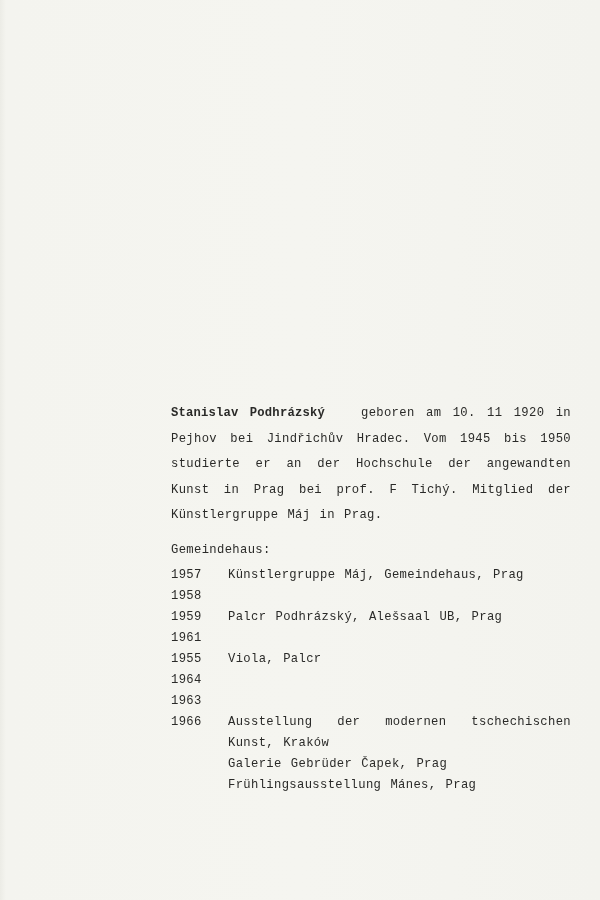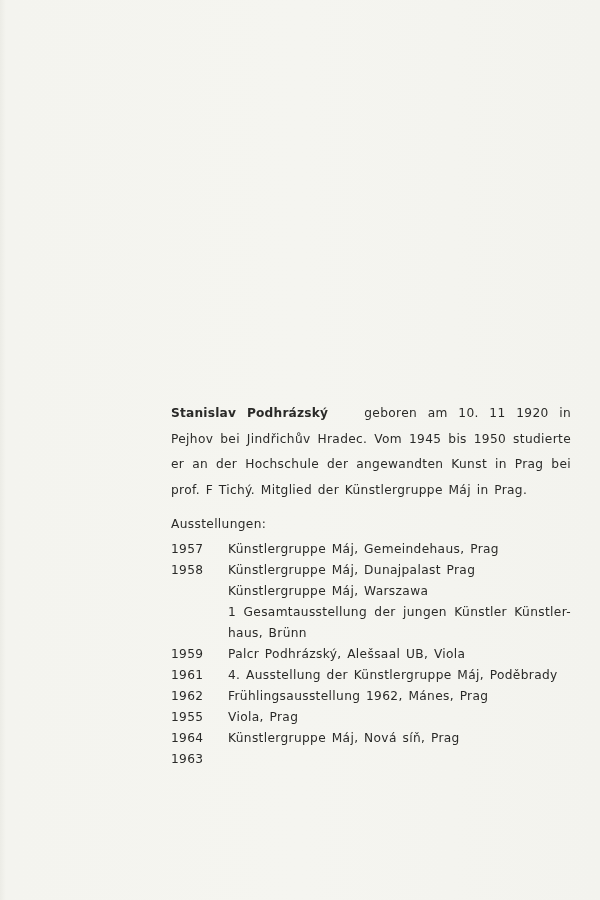--- a/index.html
+++ b/index.html
@@ -13,20 +13,21 @@
       position: relative;
       overflow: hidden;
       font-family: "DejaVu Sans", "Liberation Sans", sans-serif;
       color: #2a2a28;
     }
     .page {
       position: absolute;
       left: 0; top: 0;
       width: 600px; height: 900px;
       background: linear-gradient(90deg, #ecece6 0px, #f4f4ef 6px, #f5f5f0 50%, #f3f3ee 100%);
+      font-family: Liberation Mono, monospace;
     }
     .content {
       position: absolute;
       left: 171px;
       top: 401px;
       width: 400px;
       font-size: 12.2px;
       letter-spacing: 0.35px;
       word-spacing: 1.5px;
     }
@@ -72,76 +73,67 @@
     }
   </style>
 </head>
 <body>
 
 <div class="page">
   <div class="content">
 
     <p class="bio"><span class="name">Stanislav Podhrázský</span><span>geboren am 10. 11  1920 in Pejhov bei Jindřichův Hradec. Vom 1945 bis 1950 studierte er an der Hochschule der angewandten Kunst in Prag bei prof. F  Tichý. Mitglied der Künstlergruppe Máj in Prag.</span></p>
 
-    <div class="section-heading">Ausstellungen:</div>
+    <div class="section-heading">Gemeindehaus:</div>
 
     <ul class="exhibitions">
 
       <li class="year-group">
         <span class="year">1957</span>
         <ul class="entries">
           <li class="entry">Künstlergruppe Máj, Gemeindehaus, Prag</li>
         </ul>
       </li>
 
       <li class="year-group">
         <span class="year">1958</span>
-        <ul class="entries">
-          <li class="entry">Künstlergruppe Máj, Dunajpalast Prag</li>
-          <li class="entry">Künstlergruppe Máj, Warszawa</li>
-          <li class="entry">1  Gesamtausstellung der jungen Künstler  Künstler-haus, Brünn</li>
-        </ul>
       </li>
 
 
       <li class="year-group">
         <span class="year">1959</span>
         <ul class="entries">
-          <li class="entry">Palcr  Podhrázský, Alešsaal UB, Viola</li>
+          <li class="entry">Palcr  Podhrázský, Alešsaal UB, Prag</li>
         </ul>
       </li>
 
       <li class="year-group">
         <span class="year">1961</span>
-        <ul class="entries">
-          <li class="entry">4. Ausstellung der Künstlergruppe Máj, Poděbrady</li>
-        </ul>
       </li>
 
-      <li class="year-group">
-        <span class="year">1962</span>
-        <ul class="entries">
-          <li class="entry">Frühlingsausstellung 1962, Mánes, Prag</li>
-        </ul>
-      </li>
 
       <li class="year-group">
         <span class="year">1955</span>
         <ul class="entries">
-          <li class="entry">Viola, Prag</li>
+          <li class="entry">Viola, Palcr</li>
         </ul>
       </li>
 
       <li class="year-group">
         <span class="year">1964</span>
-        <ul class="entries">
-          <li class="entry">Künstlergruppe Máj, Nová síň, Prag</li>
-        </ul>
       </li>
 
       <li class="year-group">
         <span class="year">1963</span>
       </li>
 
+      <li class="year-group">
+        <span class="year">1966</span>
+        <ul class="entries">
+          <li class="entry">Ausstellung der modernen tschechischen Kunst, Kraków</li>
+          <li class="entry">Galerie Gebrüder Čapek, Prag</li>
+          <li class="entry">Frühlingsausstellung Mánes, Prag</li>
+        </ul>
+      </li>
 
     </ul>
   </div>
 </div>
 
 </body></html>

